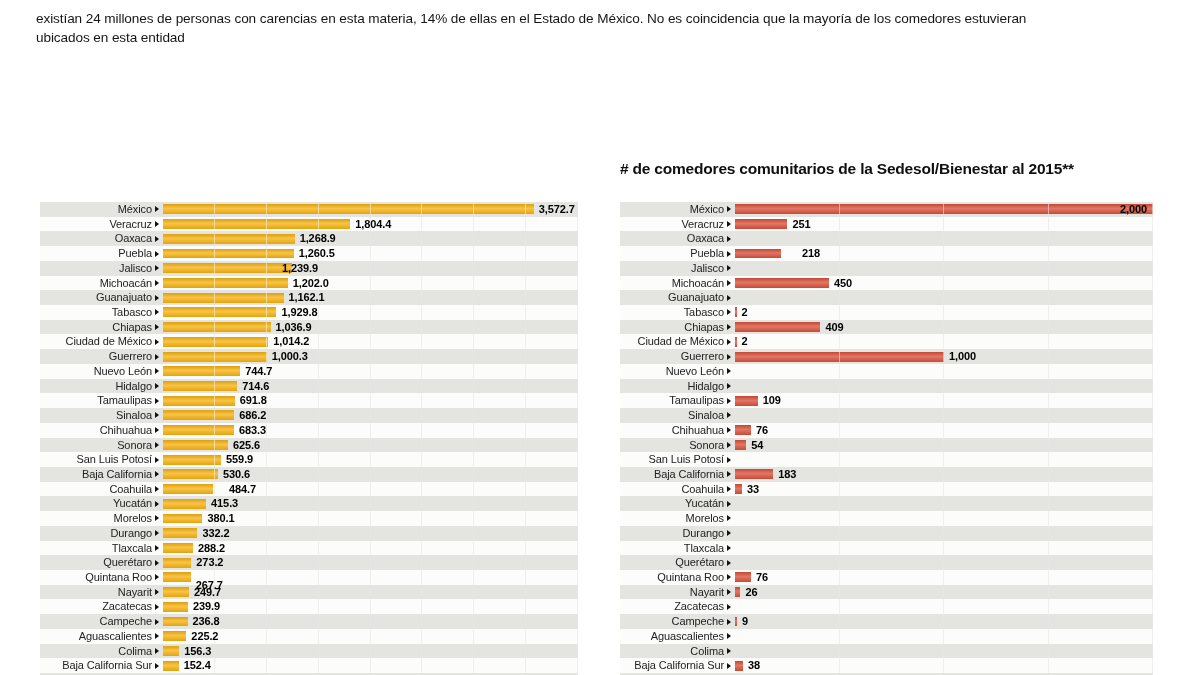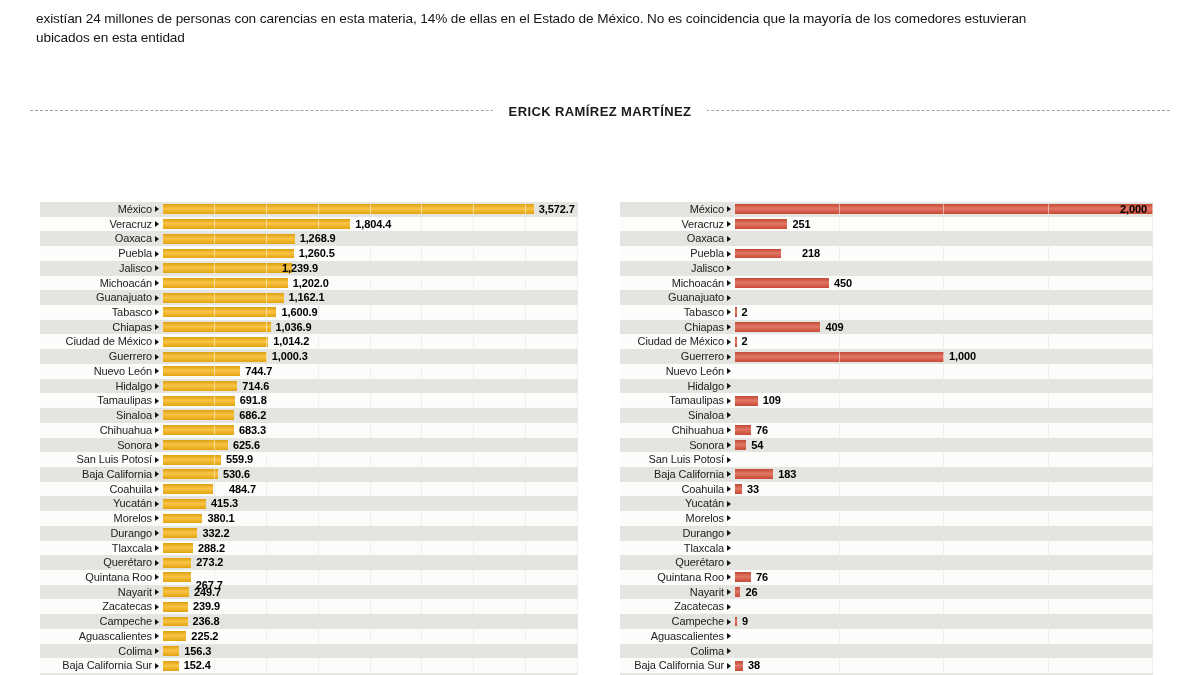--- a/index.html
+++ b/index.html
@@ -41,24 +41,22 @@
 </head>
 <body>
 
 <div class="canvas">
 
   <div class="intro">
     <div>existían 24 millones de personas con carencias en esta materia, 14% de ellas en el Estado de México. No es coincidencia que la mayoría de los comedores estuvieran</div>
     <div>ubicados en esta entidad</div>
   </div>
 
-  <div class="byline">
-    <span>ERICK RAMÍREZ MARTÍNEZ</span>
-  </div>
-
+
+  <div class="chart-title" id="title-right"># de comedores comunitarios de la Sedesol/Bienestar al 2015**</div>
 
   <div class="chart" id="chart-left">
       <div class="stripe odd" style="top: 0px; height: 14.72px;"></div>
       <div class="stripe even" style="top: 14.72px; height: 14.72px;"></div>
       <div class="stripe odd" style="top: 29.44px; height: 14.72px;"></div>
       <div class="stripe even" style="top: 44.16px; height: 14.72px;"></div>
       <div class="stripe odd" style="top: 58.88px; height: 14.72px;"></div>
       <div class="stripe even" style="top: 73.6px; height: 14.72px;"></div>
       <div class="stripe odd" style="top: 88.32px; height: 14.72px;"></div>
       <div class="stripe even" style="top: 103.04px; height: 14.72px;"></div>
@@ -166,21 +164,21 @@
         <div class="val" style="line-height: 14.72px; left: 252.707px;">1,202.0</div>
       </div>
       <div class="row-line" style="top: 88.32px; height: 14.72px;">
         <div class="cat-label" style="width: 112px; line-height: 14.72px;">Guanajuato</div>
         <div class="arrow" style="left: 115px; top: 4.36px;"></div>
         <div class="val" style="line-height: 14.72px; left: 248.568px;">1,162.1</div>
       </div>
       <div class="row-line" style="top: 103.04px; height: 14.72px;">
         <div class="cat-label" style="width: 112px; line-height: 14.72px;">Tabasco</div>
         <div class="arrow" style="left: 115px; top: 4.36px;"></div>
-        <div class="val" style="line-height: 14.72px; left: 241.471px;">1,600.9</div>
+        <div class="val" style="line-height: 14.72px; left: 241.471px;">1,929.8</div>
       </div>
       <div class="row-line" style="top: 117.76px; height: 14.72px;">
         <div class="cat-label" style="width: 112px; line-height: 14.72px;">Chiapas</div>
         <div class="arrow" style="left: 115px; top: 4.36px;"></div>
         <div class="val" style="line-height: 14.72px; left: 235.578px;">1,036.9</div>
       </div>
       <div class="row-line" style="top: 132.48px; height: 14.72px;">
         <div class="cat-label" style="width: 112px; line-height: 14.72px;">Ciudad de México</div>
         <div class="arrow" style="left: 115px; top: 4.36px;"></div>
         <div class="val" style="line-height: 14.72px; left: 233.223px;">1,014.2</div>

